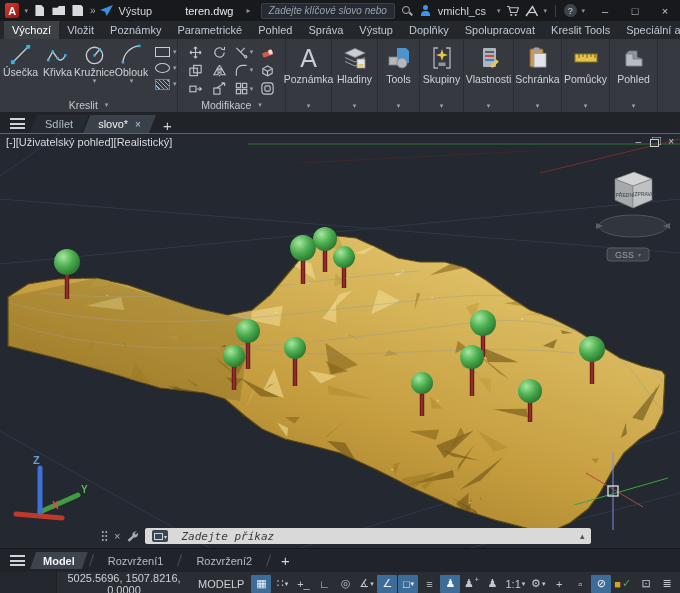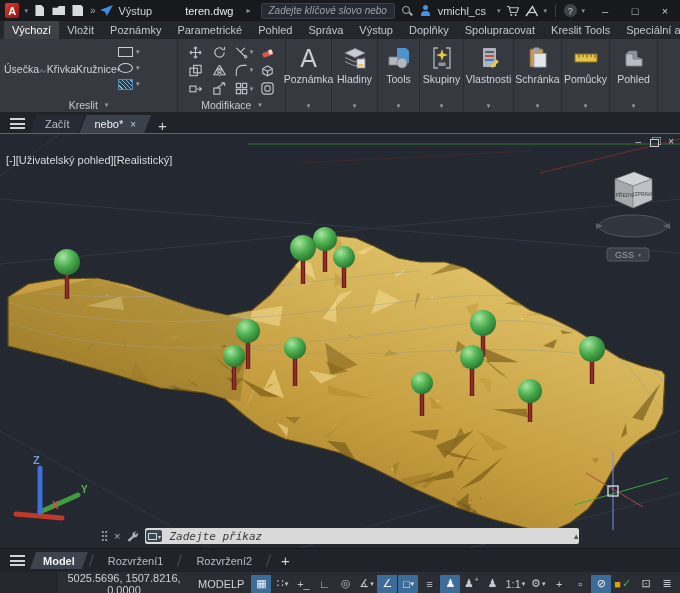--- a/index.html
+++ b/index.html
@@ -40,21 +40,21 @@
 
   
   .rtabs{height:18px;background:#24272c;display:flex;align-items:stretch;padding-left:4px}
   .rtab{padding:0 8px;display:flex;align-items:center;color:#c2c8cf;white-space:nowrap}
   .rtab.active{background:#3d4146;color:#fff}
 
   
   .ribbon{height:73px;background:#36393f;display:flex;border-bottom:1px solid #202226}
   .rpanel{display:flex;flex-direction:column;border-right:1px solid #2a2d32;box-sizing:border-box}
   .tools-row{flex:1;display:flex;padding:2px 0 0 2px}
-  .tool{width:37px;display:flex;flex-direction:row;align-items:center;color:#ced3d9;font-size:10.5px}
+  .tool{width:37px;display:flex;flex-direction:column;align-items:center;color:#ced3d9;font-size:10.5px}
   .tool svg{width:25px;height:25px;margin:1px 0 0}
   .tool .cap{line-height:11px}
   .tcaret{font-size:7px;color:#9aa0a6;line-height:6px}
   .mini-col{display:flex;flex-direction:column;gap:4px;padding:5px 0 0 5px}
   .mini{display:flex;align-items:center;gap:3px;height:12px}
   .sh-rect{width:13px;height:8px;border:1px solid #c8cdd3}
   .sh-ellipse{width:13px;height:8px;border:1px solid #c8cdd3;border-radius:50%}
   .sh-hatch{width:13px;height:9px;border:1px solid #4d89b5;
             background:repeating-linear-gradient(45deg,transparent 0 2px,#7fb6d9 2px 3px)}
   .panel-footer{height:14px;display:flex;align-items:center;justify-content:center;gap:7px;
@@ -77,30 +77,30 @@
   .hamb{width:26px;height:20px;display:flex;align-items:center;justify-content:center}
   .ftab{height:18px;display:flex;align-items:center;padding:0 15px;background:#262b33;color:#b6bcc4;
         clip-path:polygon(7px 0,100% 0,calc(100% - 7px) 100%,0 100%);margin-right:-5px}
   .ftab.active{background:#3a414b;color:#f0f2f4}
   .ftab .x{margin-left:7px;font-size:10px;color:#c6cbd1}
   .newtab{margin-left:12px;color:#d0d5da;font-size:15px;line-height:15px}
 
   
   .viewport{position:relative;height:414px;background:#232831;overflow:hidden}
   .scene{position:absolute;left:0;top:0}
-  .vp-controls{position:absolute;left:6px;top:20px;color:#d8dbde}
+  .vp-controls{position:absolute;left:6px;top:2px;color:#d8dbde}
   .vp-winbtns{position:absolute;right:6px;top:2px;display:flex;gap:9px;align-items:center;color:#c8cdd3;font-size:10px}
   .restore{width:7px;height:6px;border:1px solid #c8cdd3;box-shadow:2px -2px 0 -0.5px #232831,2px -2px 0 0 #c8cdd3;margin-top:3px}
 
   
   .cmdbar{position:absolute;left:101px;top:394px;display:flex;align-items:center;gap:6px}
   .grip{width:7px;height:13px;background-image:radial-gradient(#9aa0a6 1px,transparent 1.2px);background-size:3.5px 4px}
   .cmd-x{color:#aab0b8;font-size:11px}
   .cmd-input{width:432px;height:16px;background:#d9d9d9;border-radius:2px;display:flex;align-items:center;
-             padding:0 1px;gap:5px}
+             padding:0 7px;gap:11px}
   .cmd-chip{width:16px;height:12px;background:#3c4754;border-radius:2px;display:flex;align-items:center;
             justify-content:center;gap:1px}
   .cmd-chip .sq{width:7px;height:5px;border:1px solid #cfd6dd}
   .cmd-chip .cv{color:#cfd6dd;font-size:6px}
   .cmd-input input{flex:1;background:transparent;border:none;outline:none;color:#3b3b3b;
                    font:italic 11px "DejaVu Sans Mono",monospace}
   .cmd-input input::placeholder{color:#3b3b3b}
   .cmd-up{color:#555;font-size:9px}
 
   
@@ -222,20 +222,29 @@
       <div class="tool">
         <svg class="ki" viewBox="0 0 26 26">
           <circle cx="13" cy="14" r="8.5"></circle>
             <path d="M13 14l5.5-6.5"></path>
           <rect x="11.8" y="12.8" width="2.4" height="2.4" fill="#35b1e8" stroke="none"></rect>
           <rect x="17.3" y="6.3" width="2.4" height="2.4" fill="#35b1e8" stroke="none"></rect>
         </svg>
         <span class="cap">Kružnice</span>
         <span class="tcaret">▾</span>
       </div>
+      <div class="tool">
+        <svg class="ki" viewBox="0 0 26 26">
+          <path d="M4 21C5 12 12 5 21 4"></path>
+          <rect x="2.8" y="19.8" width="2.6" height="2.6" fill="#35b1e8" stroke="none"></rect>
+          <rect x="19.8" y="2.8" width="2.6" height="2.6" fill="#35b1e8" stroke="none"></rect>
+        </svg>
+        <span class="cap">Oblouk</span>
+        <span class="tcaret">▾</span>
+      </div>
       <div class="mini-col">
         <div class="mini">
             <span class="sh-rect"></span>
             <span class="tcaret">▾</span>
           </div>
         <div class="mini">
             <span class="sh-ellipse"></span>
             <span class="tcaret">▾</span>
           </div>
         <div class="mini">
@@ -428,24 +437,24 @@
     <span class="bcaret">▾</span>
   </div>
   <div style="flex:1"></div>
 </div>
 
 <div class="ftabs">
   <span class="hamb">
       <span class="bars"></span>
     </span>
   <span class="ftab">
-      <span>Začít</span>
+      <span>Sdílet</span>
     </span>
   <span class="ftab active">
-    <span>nebo*</span>
+    <span>slovo*</span>
     <span class="x">×</span>
   </span>
   <span class="newtab">+</span>
 </div>
 
 <div class="viewport">
   <svg class="scene" width="680" height="414" viewBox="0 133 680 414">
     <defs>
       <linearGradient id="terrGrad" x1="0" y1="1" x2="0.75" y2="0">
         <stop offset="0" stop-color="#8a671c"></stop>

